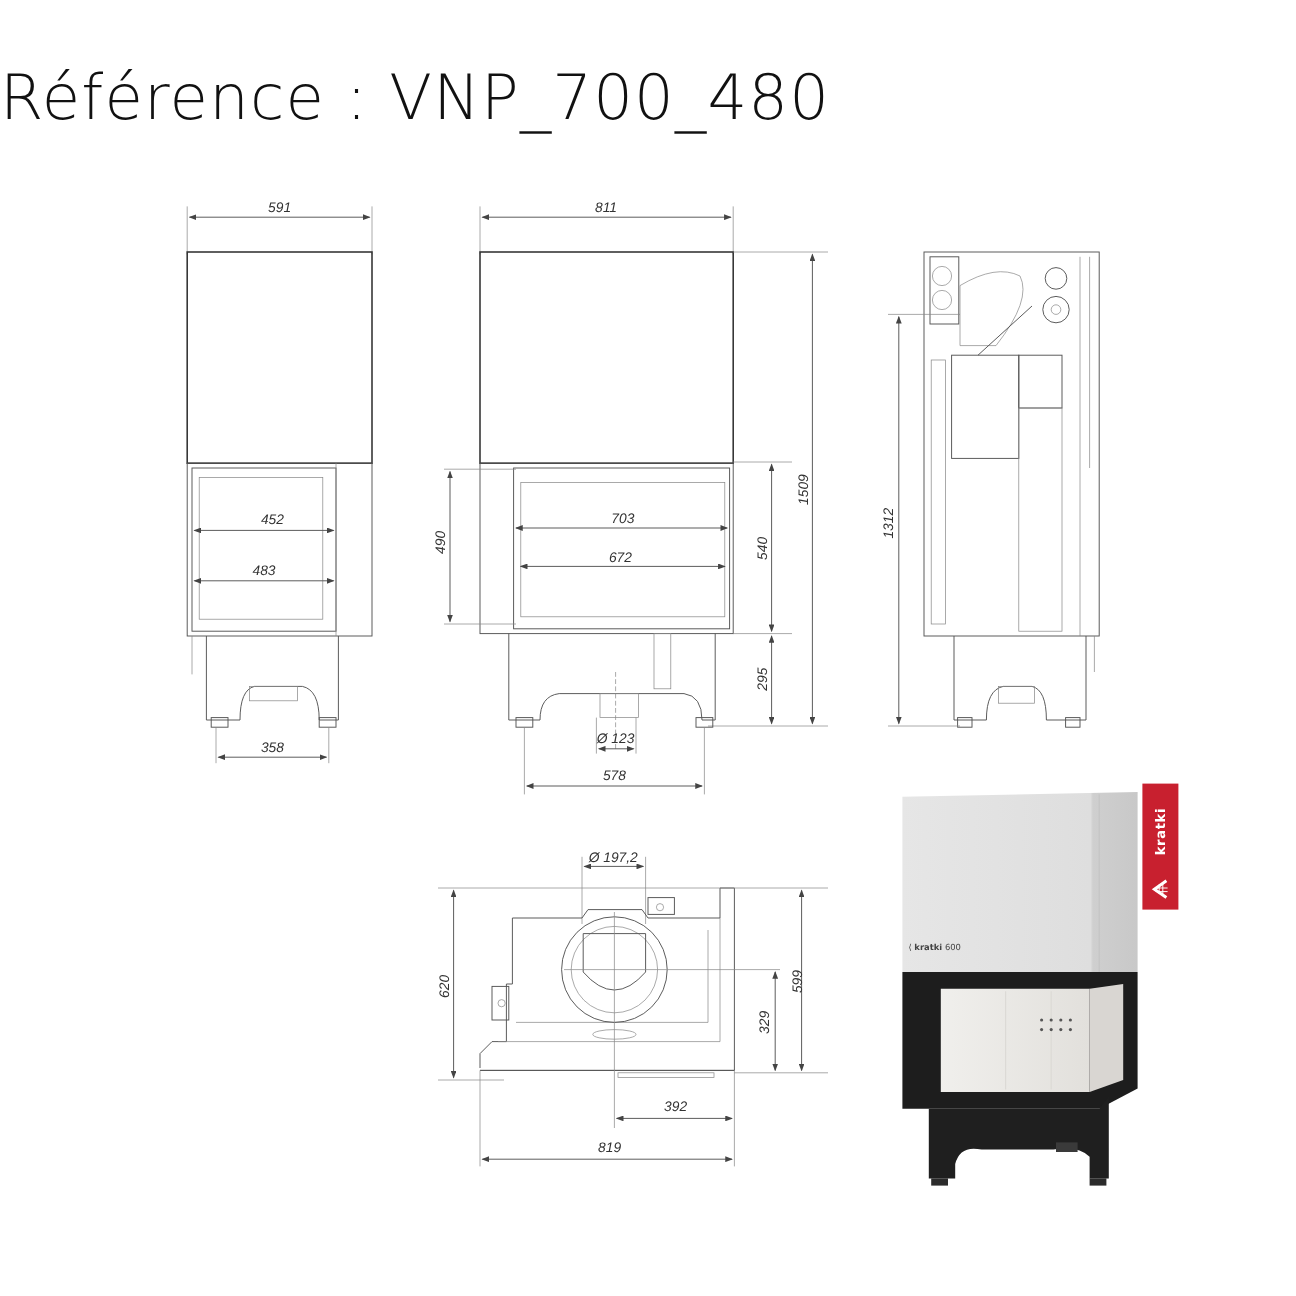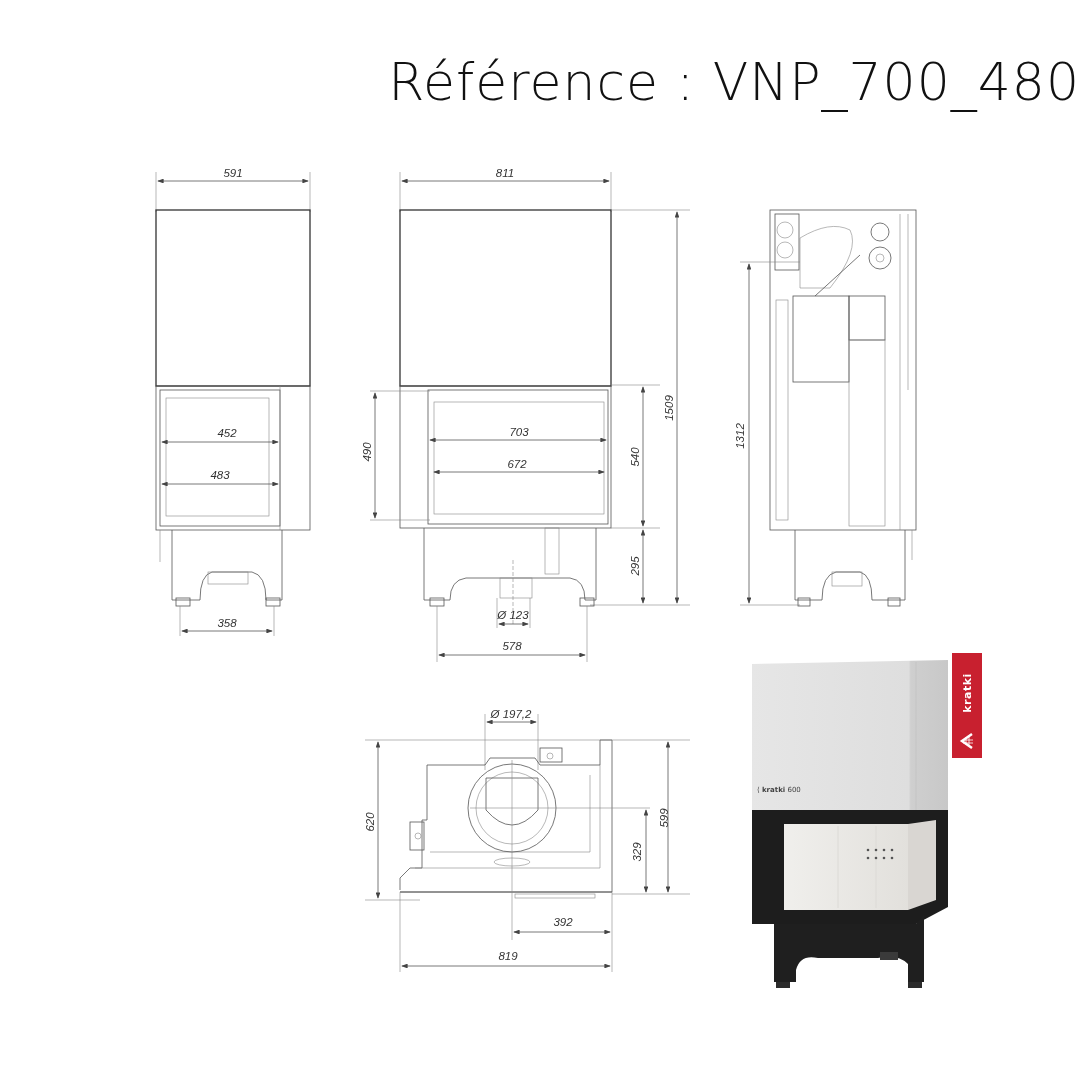--- a/index.html
+++ b/index.html
@@ -1,17 +1,17 @@
 <!DOCTYPE html>
 <html><head>
 <meta charset="utf-8">
 <style>
   html, body { margin:0; padding:0; background:#ffffff; }
   body { width:1080px; height:1080px; position:relative; overflow:hidden; font-family:"DejaVu Sans", sans-serif; }
-  .title { position:absolute; left:0; top:52px; width:1080px; text-align:right; font-family:"DejaVu Sans", sans-serif; font-weight:200; font-size:52px; letter-spacing:1px; color:#111; }
+  .title { position:absolute; left:0; top:52px; width:1080px; text-align:left; font-family:"DejaVu Sans", sans-serif; font-weight:200; font-size:52px; letter-spacing:1px; color:#111; }
   svg.drawing { position:absolute; left:0; top:0; }
   .dim { font-family:"Liberation Sans", sans-serif; font-style:italic; font-size:11.5px; fill:#333; }
   .ln { stroke:#555; stroke-width:0.8; fill:none; }
   .thin { stroke:#888; stroke-width:0.6; fill:none; }
   .bold { stroke:#333; stroke-width:1.3; fill:none; }
   .photo { position:absolute; left:748px; top:652px; width:240px; height:356px; }
   .brand-tag { position:absolute; left:952px; top:653px; width:30px; height:105px; background:#c8202f; }
   .brand-tag span { position:absolute; left:50%; top:40px; transform:translate(-50%,-50%) rotate(-90deg); color:#fff; font-family:"DejaVu Sans", sans-serif; font-weight:bold; font-size:11px; white-space:nowrap; letter-spacing:0.5px; }
   .brand-tag .arrow { position:absolute; left:6px; bottom:8px; width:18px; height:18px; }
   .front-logo { position:absolute; left:757px; top:786px; font-family:"DejaVu Sans", sans-serif; font-size:7px; color:#444; }

